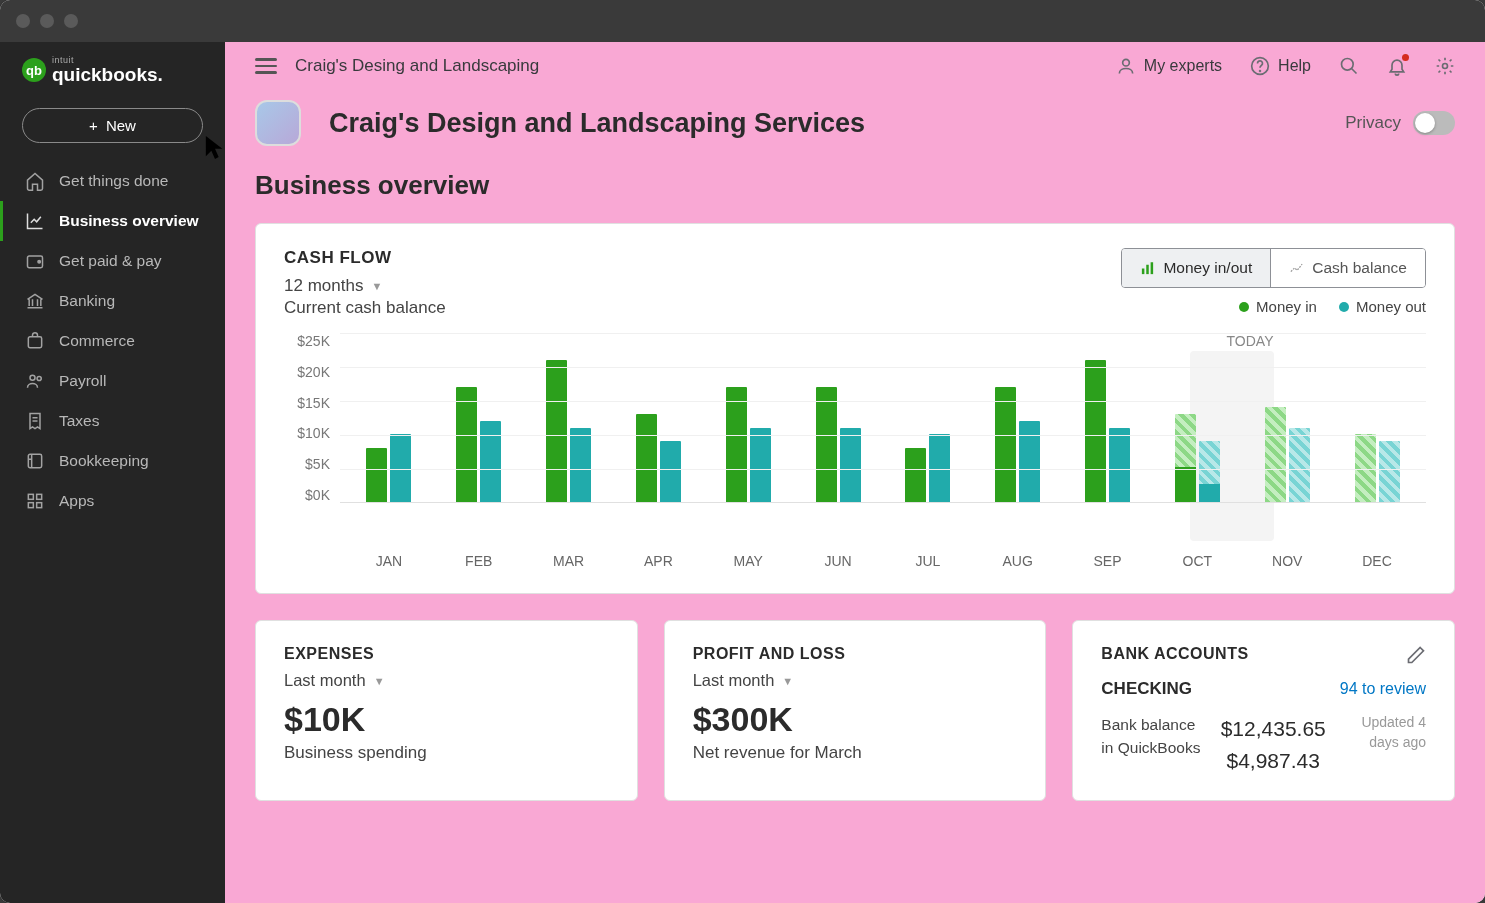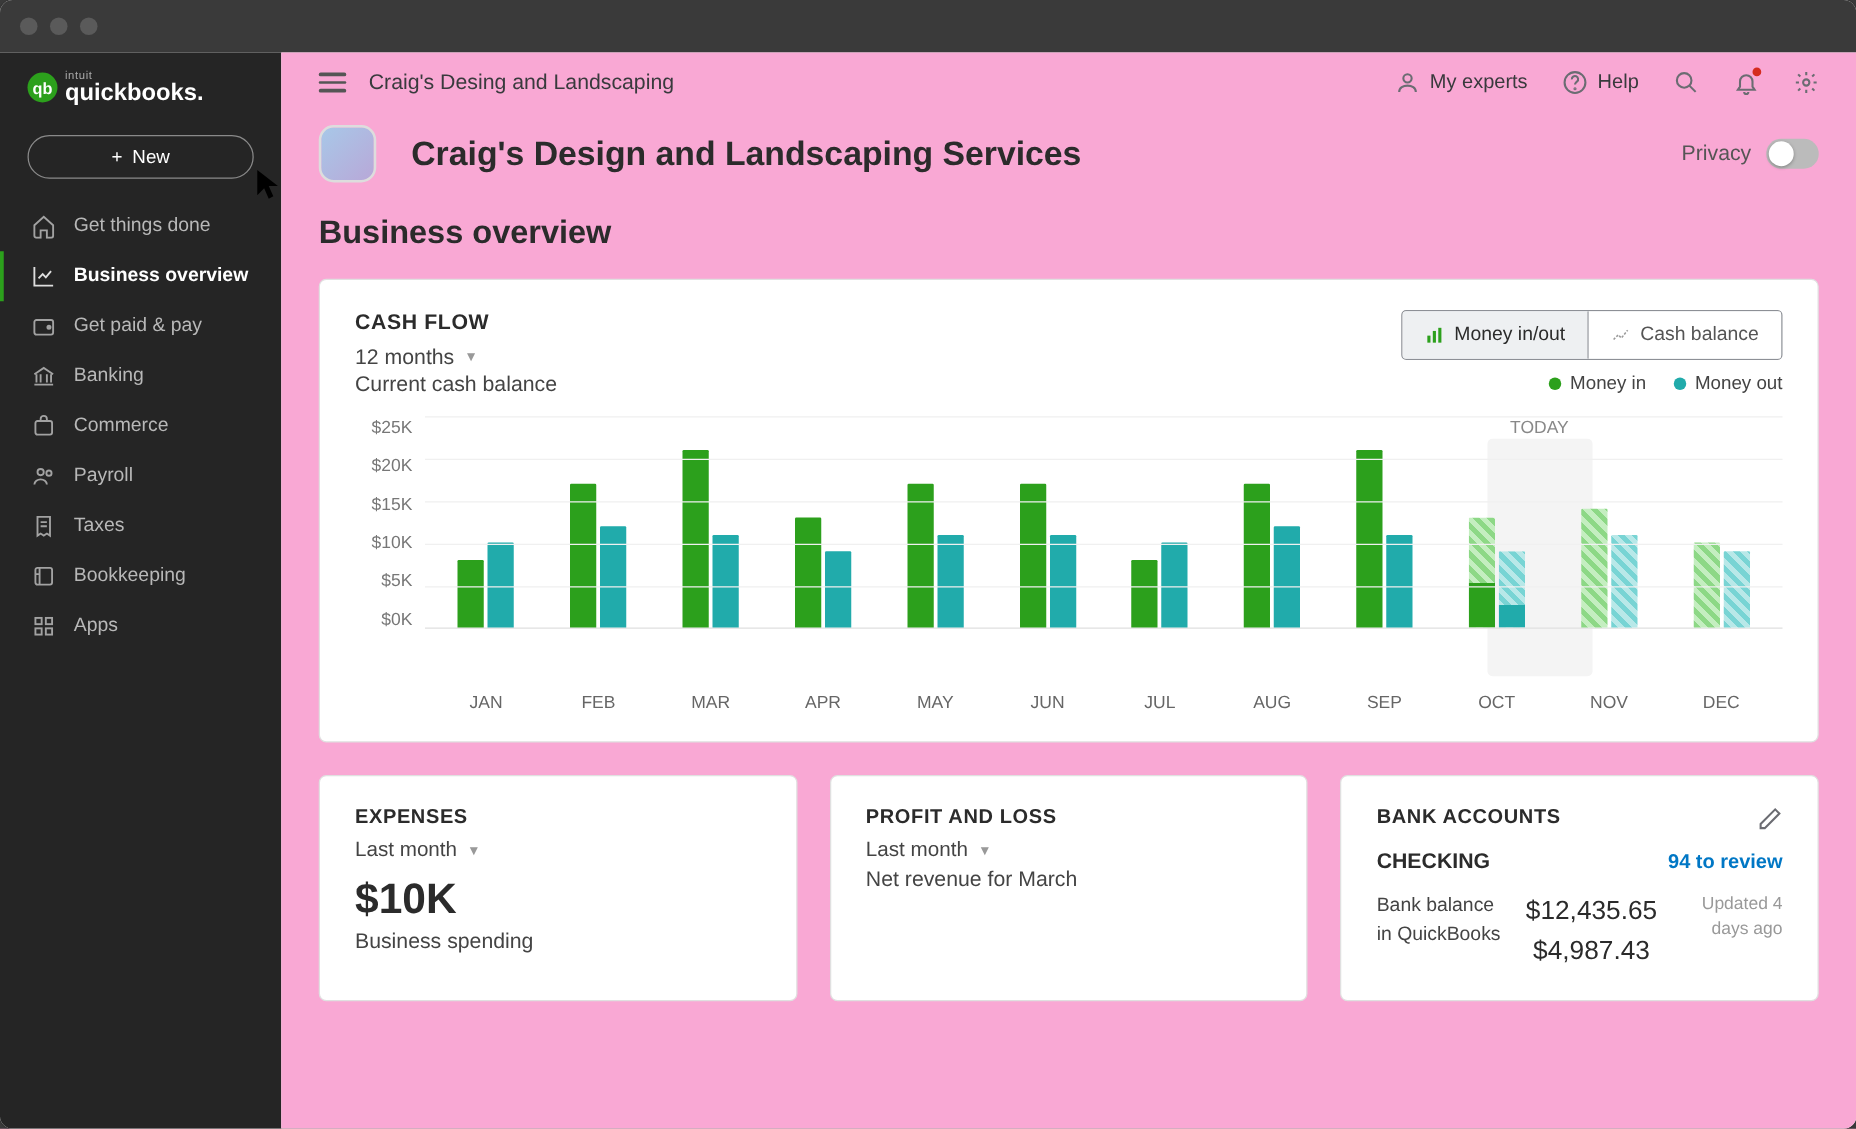--- a/index.html
+++ b/index.html
@@ -44,21 +44,21 @@
 .tab-group{margin-left:auto;display:flex;border:1.5px solid #8d9096;border-radius:4px;overflow:hidden}
 .tab-btn{padding:10px 18px;font-size:15.5px;background:#fff;border:none;cursor:pointer;display:flex;align-items:center;gap:8px;color:#555}
 .tab-btn.active{background:#eef0f2;color:#2b2b2b;font-weight:500}
 .tab-btn:first-child{border-right:1.5px solid #8d9096}
 .balance-big{font-size:41px;font-weight:800;color:#2b2b2b;margin-top:6px;letter-spacing:-.5px}
 .balance-label{font-size:17px;color:#444;margin-top:2px}
 .legend{display:flex;gap:22px;justify-content:flex-end;margin-top:-20px;font-size:15px;color:#444}
 .legend-item{display:flex;align-items:center;gap:7px}
 .legend-dot{width:10px;height:10px;border-radius:50%}
 .chart-wrap{margin-top:18px;position:relative}
-.today-label{position:absolute;top:0;font-size:14px;color:#888;text-align:center;width:84px}
+.today-label{position:absolute;top:0;font-size:14px;color:#888;text-align:right;width:84px}
 .today-band{position:absolute;top:18px;bottom:28px;width:84px;background:#f4f4f4;border-radius:4px}
 .chart{display:flex;height:210px;position:relative}
 .y-axis{display:flex;flex-direction:column;justify-content:space-between;width:56px;text-align:right;padding-right:10px;font-size:14px;color:#777;height:170px}
 .plot{flex:1;position:relative;height:170px;border-bottom:1px solid #e0e0e0}
 .gridline{position:absolute;left:0;right:0;height:1px;background:#f0f0f0}
 .bars-row{position:absolute;left:0;right:0;bottom:0;top:0;display:flex;justify-content:space-around;padding:0 4px}
 .month-col{display:flex;align-items:flex-end;gap:3px;justify-content:center;width:70px;height:100%;position:relative}
 .bar{width:21px;border-radius:1px 1px 0 0}
 .bar.in{background:#2ca01c}
 .bar.out{background:#21abab}
@@ -70,21 +70,21 @@
 .x-labels span{width:70px;text-align:center}
 .cards-row{display:flex;gap:26px}
 .cards-row .card{flex:1}
 .small-title{font-size:16px;font-weight:700;letter-spacing:.5px;color:#2b2b2b}
 .small-head{display:flex;align-items:flex-start}
 .pencil{margin-left:auto;cursor:pointer;color:#6b6c72}
 .period-small{font-size:16.5px;color:#444;margin-top:8px;display:flex;align-items:center;gap:8px;cursor:pointer}
 .big-num{font-size:34px;font-weight:800;color:#2b2b2b;margin-top:10px}
 .sub-label{font-size:17px;color:#444;margin-top:4px}
 .acct-name{font-size:17px;font-weight:700;color:#2b2b2b;margin-top:14px}
-.review-link{color:#0077c5;font-weight:700;font-size:16px}
+.review-link{color:#0077c5;font-weight:400;font-size:16px}
 .acct-row{display:flex;justify-content:space-between;margin-top:14px;gap:12px}
 .acct-left{font-size:15.5px;color:#444;line-height:1.5}
 .acct-mid{font-size:21px;font-weight:400;color:#2b2b2b;text-align:center;line-height:1.5}
 .acct-right{font-size:14px;color:#999;text-align:right;line-height:1.4;width:80px}
 .cursor-arrow{position:absolute;width:22px;height:26px;pointer-events:none;z-index:100}
 svg{display:block}
 </style>
 </head>
 <body>
 
@@ -368,20 +368,21 @@
             <div class="big-num">$10K</div>
             <div class="sub-label">Business spending</div>
           </div>
 
           <div class="card">
             <div class="small-title">PROFIT AND LOSS</div>
             <div class="period-small">
               <span>Last month</span>
               <span class="caret" style="font-size:11px;color:#999">▼</span>
             </div>
+            <div class="big-num">$300K</div>
             <div class="sub-label">Net revenue for March</div>
           </div>
 
           <div class="card">
             <div class="small-head">
               <div class="small-title">BANK ACCOUNTS</div>
               <svg class="pencil" width="20" height="20" viewBox="0 0 24 24" fill="none" stroke="#6b6c72" stroke-width="2">
                   <path d="M17 3l4 4L7 21H3v-4z"></path>
                 </svg>
             </div>

